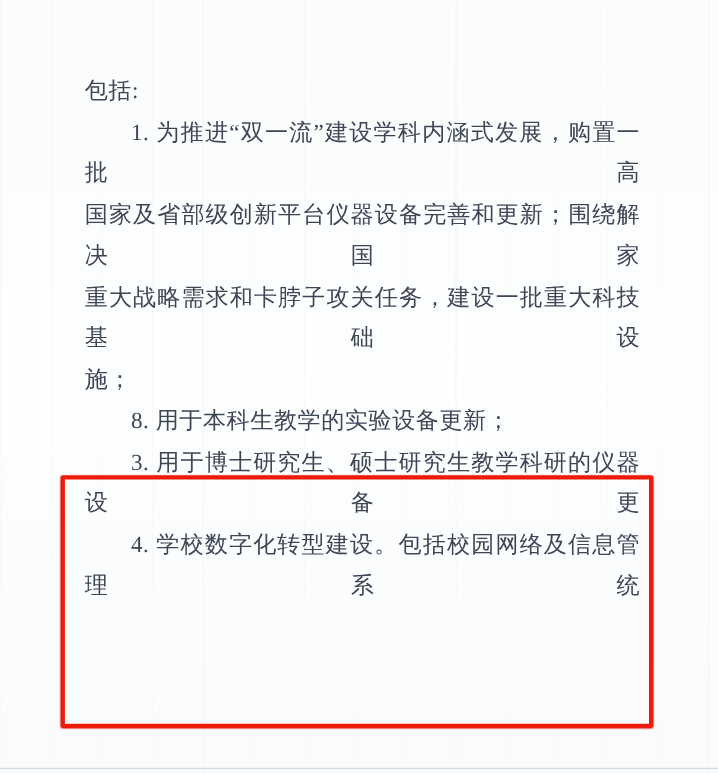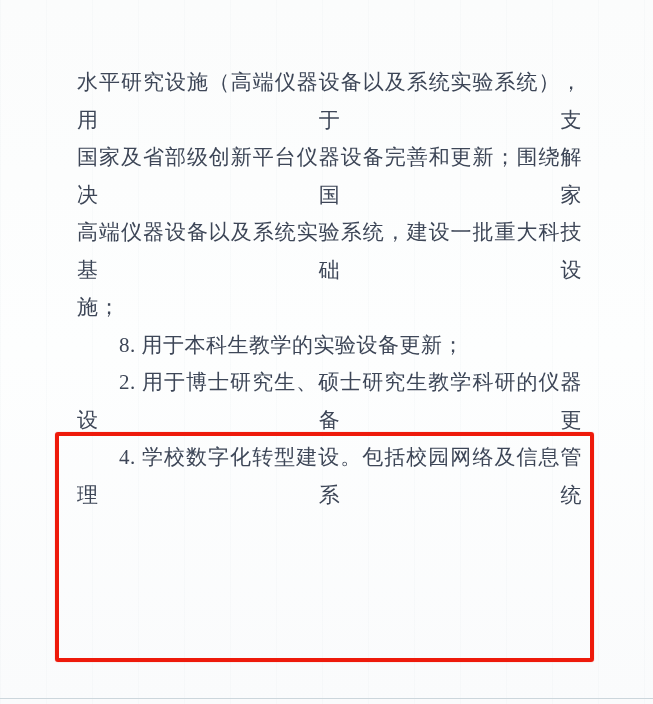--- a/index.html
+++ b/index.html
@@ -48,26 +48,27 @@
     height: 1px;
     background: #ccd6dc;
   }
 </style>
 </head>
 <body>
 
 <div class="scan-texture"></div>
 
 <div class="doc-text">
+  <div class="line">包括:</div>
   <div>
-      <div class="line fill">水平研究设施（高端仪器设备以及系统实验系统），用于支</div>
+      <div class="line indent fill">1. 为推进“双一流”建设学科内涵式发展，购置一批高</div>
       <div class="line fill">国家及省部级创新平台仪器设备完善和更新；围绕解决国家</div>
-      <div class="line fill">高端仪器设备以及系统实验系统，建设一批重大科技基础设</div>
+      <div class="line fill">重大战略需求和卡脖子攻关任务，建设一批重大科技基础设</div>
       <div class="line">施；</div>
       <div class="line indent">8. 用于本科生教学的实验设备更新；</div>
-      <div class="line indent fill">2. 用于博士研究生、硕士研究生教学科研的仪器设备更</div>
+      <div class="line indent fill">3. 用于博士研究生、硕士研究生教学科研的仪器设备更</div>
       <div class="line indent fill">4. 学校数字化转型建设。包括校园网络及信息管理系统</div>
     </div>
 </div>
 
 <div class="highlight-box"></div>
 
 <div class="page-edge-line"></div>
 
 </body></html>

